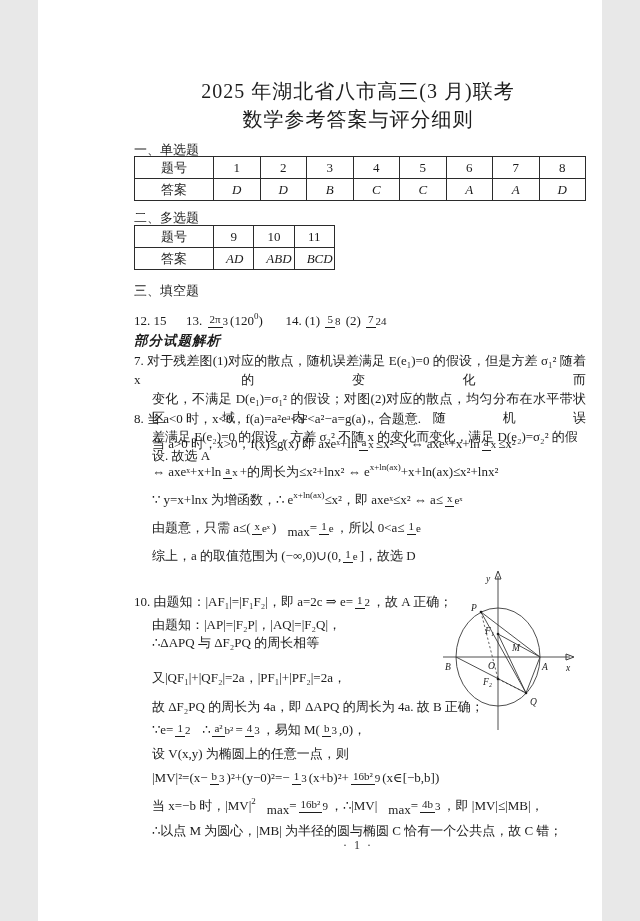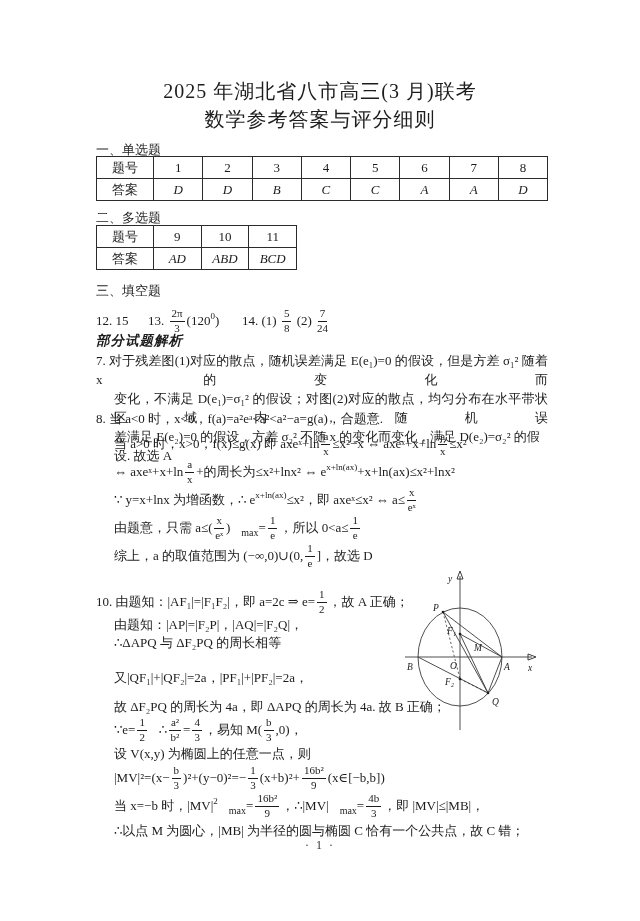--- a/index.html
+++ b/index.html
@@ -1,45 +1,45 @@
 <!DOCTYPE html>
 <html><head>
 <meta charset="utf-8">
 <style>
   html,body{margin:0;padding:0;background:#e8e8e8;}
   .page{
-    position:relative;width:640px;height:921px;margin:0 auto;
+    position:relative;width:564px;height:921px;margin:0 auto;
     background:#ffffff;color:#1c1c1c;overflow:hidden;
     font-family:"Liberation Serif","DejaVu Serif","DejaVu Sans",serif;
   }
   .title{position:absolute;top:78px;left:0;width:640px;text-align:center;
     font-size:20px;letter-spacing:1px;}
   .subtitle{position:absolute;top:106px;left:0;width:640px;text-align:center;
     font-size:20px;letter-spacing:1px;}
   .seclabel{position:absolute;left:96px;font-size:13px;}
   .s1{top:141px;}
   .s2{top:209px;}
   .s3{top:282px;}
   table.anstab{position:absolute;border-collapse:collapse;table-layout:fixed;
     font-size:13px;text-align:center;}
-  table.anstab td{border:1px solid #2b2b2b;height:21px;padding:0 1px;}
+  table.anstab td{border:1px solid #2b2b2b;height:21px;padding:0 12px;}
   .t1{top:156px;left:96px;width:452px;}
   .t2{top:225px;left:96px;width:201px;}
   .t2 td{height:23px;}
   td.hdr{width:54px;}
   td.ans{font-style:italic;}
   .rich{display:flex;align-items:center;font-size:13px;}
   .rich span{white-space:pre;}
   .fill-line{position:absolute;top:305px;left:96px;height:32px;}
-  .frac{display:inline-flex;flex-direction:column;align-items:center;
+  .frac{display:inline-flex;flex-direction:row;align-items:center;
     line-height:1.05;margin:8px 2px;}
   .frac .fn{font-size:11px;padding:0 2px 1px;border-bottom:1px solid #1c1c1c;text-align:center;}
   .frac .fd{font-size:11px;padding-top:1px;text-align:center;border:none;}
   .rich sup{font-size:9px;position:relative;top:-5px;white-space:pre;}
-  .rich sub{font-size:10px;position:relative;top:4px;white-space:pre;padding-left:11px;}
+  .rich sub{font-size:13px;position:relative;top:4px;white-space:pre;padding-left:11px;}
   .analysis-hdr{position:absolute;top:332px;left:96px;font-size:13.5px;
     font-weight:bold;font-style:italic;letter-spacing:1px;}
   .q7{position:absolute;top:351px;left:96px;width:452px;font-size:13px;}
   .q7 .pline{line-height:19px;}
   .just{text-align:justify;text-align-last:justify;}
   .cont{padding-left:18px;box-sizing:border-box;}
   .q8{position:absolute;top:408px;left:96px;}
   .q8 .mline{height:28px;}
   .q8 .first{height:22px;}
   .q10{position:absolute;top:589px;left:96px;}

